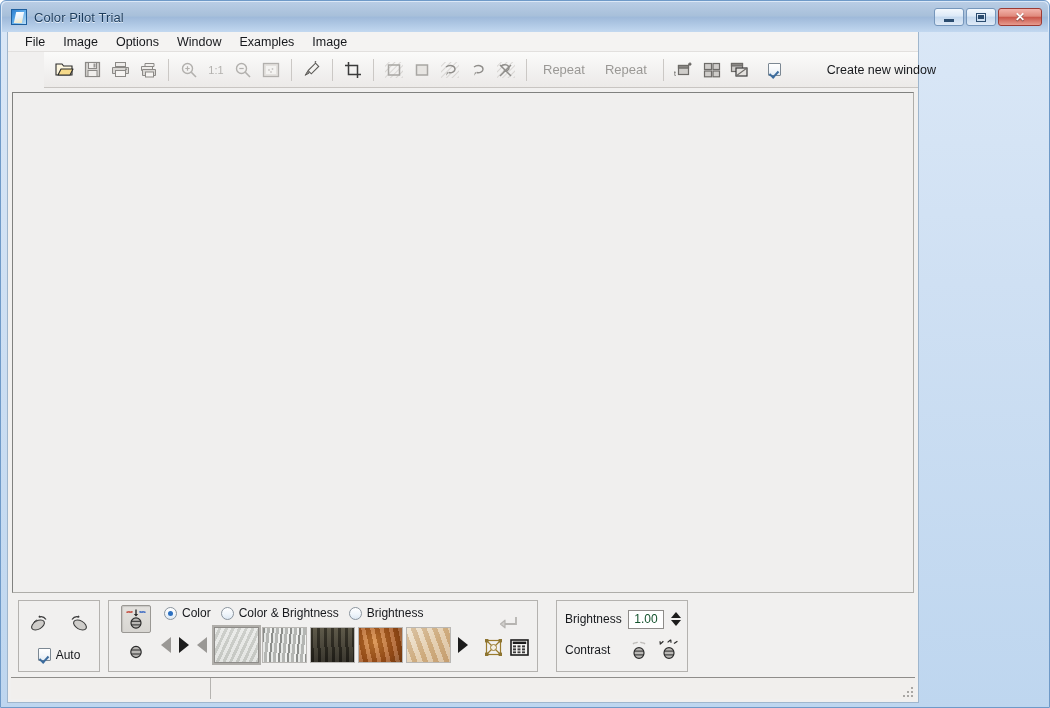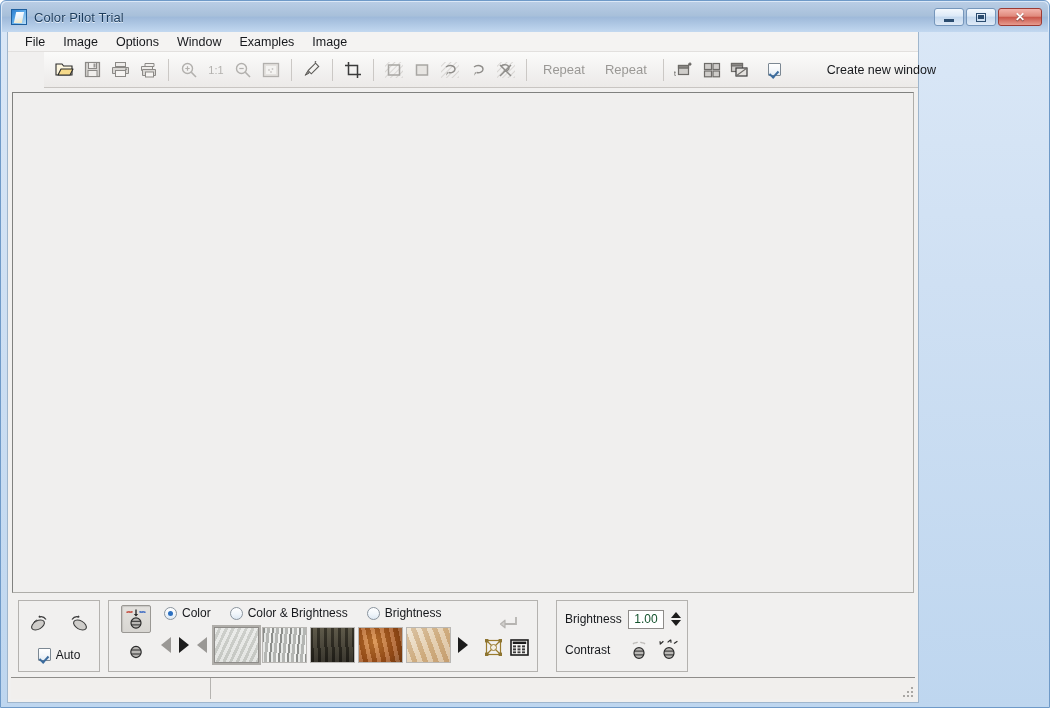--- a/index.html
+++ b/index.html
@@ -176,21 +176,21 @@
     display: flex; align-items: center; justify-content: center;
     border: 1px solid transparent; border-radius: 2px;
     cursor: default;
   }
   .btn-ico.pressed {
     border: 1px solid #9a9894;
     background: linear-gradient(to bottom,#e4e2df 0%,#d8d6d2 100%);
     box-shadow: inset 1px 1px 1px rgba(0,0,0,.12);
   }
   .p2-right { flex: 1 1 auto; display: flex; flex-direction: column; justify-content: center; }
-  .radios { display: flex; align-items: center; gap: 19px; padding: 0 0 5px 6px; }
+  .radios { display: flex; align-items: center; gap: 10px; padding: 0 0 5px 6px; }
   .radio-wrap { display: flex; align-items: center; gap: 5px; cursor: default; }
   .radio-wrap span { font-size: 12px; color: #16181c; white-space: nowrap; }
 
   .strip { display: flex; align-items: center; gap: 2px; }
   .arrow { width: 16px; height: 30px; display:flex; align-items:center; justify-content:center; cursor: default; flex:none;}
   .tri-l { width:0;height:0;border-top:8px solid transparent;border-bottom:8px solid transparent;border-right:10px solid #9a9895;}
   .tri-r { width:0;height:0;border-top:8px solid transparent;border-bottom:8px solid transparent;border-left:10px solid #1c1c1c;}
 
   .thumbs { display: flex; gap: 3px; padding: 2px; background: #f1f0ef; }
   .thumb {

